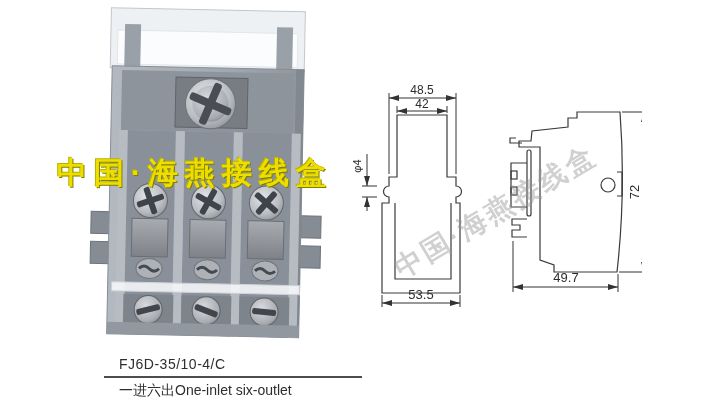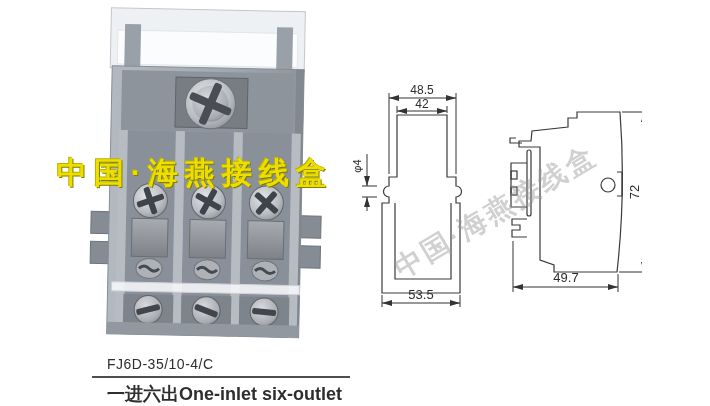--- a/index.html
+++ b/index.html
@@ -18,25 +18,25 @@
   }
   
   .wm-drawing{
     left:397px;top:252px;width:300px;
     font-size:28px;font-weight:bold;letter-spacing:3px;white-space:nowrap;
     color:rgba(150,150,150,0.45);
     transform:rotate(-31deg);transform-origin:left center;
     z-index:6;pointer-events:none;
   }
   .caption{
-    left:92px;top:356px;width:270px;z-index:4;color:#2e2e2e;
+    left:104px;top:356px;width:270px;z-index:4;color:#2e2e2e;
   }
   .caption .code{font-size:14px;letter-spacing:0.5px;padding-left:15px;}
   .caption .rule{margin-top:4px;width:258px;border-top:2px solid #4d4d4d;}
-  .caption .desc{font-size:18px;margin-top:4px;padding-left:15px;white-space:nowrap;font-weight:bold;}
+  .caption .desc{font-size:14px;margin-top:4px;padding-left:15px;white-space:nowrap;}
   svg text{font-family:"Liberation Sans", sans-serif;fill:#2d2d2d;}
 </style>
 </head>
 <body>
 
 <div class="stage">
 
   <svg class="abs" style="left:88px;top:4px;" width="262" height="342" viewBox="0 0 262 342">
     <defs>
       <linearGradient id="gbody" x1="0" y1="0" x2="1" y2="0">

